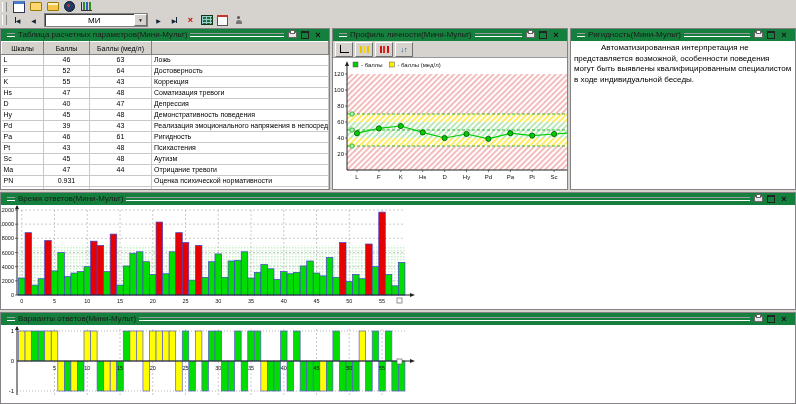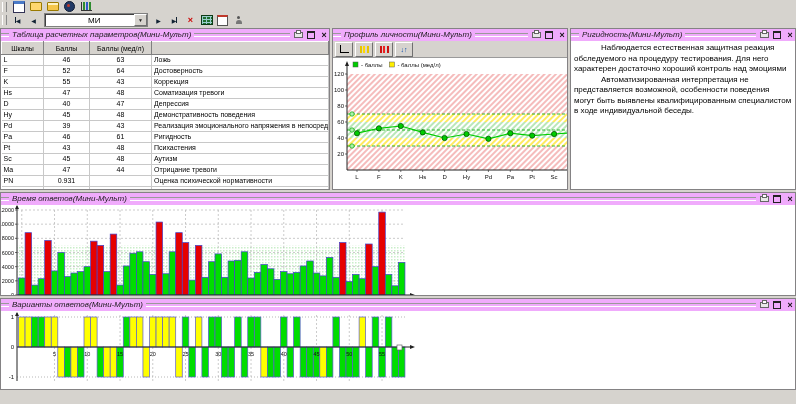--- a/index.html
+++ b/index.html
@@ -33,23 +33,23 @@
   .ic-person{width:8px;height:8px;position:relative;}
   .ic-person::before{content:"";position:absolute;left:2.5px;top:0;width:3px;height:3px;border-radius:50%;background:#555;}
   .ic-person::after{content:"";position:absolute;left:1px;top:3.5px;width:6px;height:4px;border-radius:3px 3px 0 0;background:#777;}
   
   .mainrow{display:flex;gap:2px;margin-top:1px;height:162px;}
   .panel{border:1px solid #848284;background:#fff;box-sizing:border-box;display:flex;flex-direction:column;overflow:hidden;}
   .p-table{width:330px;}
   .p-profile{width:236px;justify-content:flex-end;}
   .p-concl{flex:1;}
   .p-wide{margin-top:2px;}
-  .p-time{height:104px;}
+  .p-time{height:118px;}
   .p-ans{height:92px;}
-  .ptitle{height:12px;background:#f0abfc;display:flex;align-items:center;gap:3px;padding:0 0;flex:none;font-style:italic;}
+  .ptitle{height:12px;background:#15803d;display:flex;align-items:center;gap:3px;padding:0 6px;flex:none;}
   .groove{height:2px;border-top:1px solid #9a9a9a;border-bottom:1px solid #fff;}
   .g-s{width:8px;} .g-f{flex:1;}
   .ptitle-text{font-size:8px;line-height:8px;color:#1a1a1a;white-space:nowrap;}
   .ticon{display:flex;align-items:center;justify-content:center;width:10px;height:10px;cursor:pointer;}
   .ti-print{width:7px;height:4px;border:1px solid #666;background:#e8e8e8;position:relative;}
   .ti-print::before{content:"";position:absolute;left:1px;top:-3px;width:3px;height:2px;border:1px solid #666;background:#fff;}
   .ti-max{width:6px;height:5px;border:1px solid #222;border-top:2px solid #222;}
   .ti-close{font-size:9px;font-weight:bold;color:#111;line-height:9px;}
   
   .tblwrap{flex:1;overflow:hidden;}
@@ -356,21 +356,20 @@
         <span class="groove g-f"></span>
         <span class="ticon">
             <span class="ti-print"></span>
           </span>
         <span class="ticon">
             <span class="ti-max"></span>
           </span>
         <span class="ticon ti-close">×</span>
       </div>
       <div class="concl">
-        <p>Наблюдается естественная защитная реакция обследуемого на процедуру тестирования. Для него характерен достаточно хороший контроль над эмоциями</p>
         <p>Автоматизированная интерпретация не представляется возможной, особенности поведения могут быть выявлены квалифицированным специалистом в ходе индивидуальной беседы.</p>
       </div>
     </div>
   </div>
 
   <div class="panel p-wide p-time">
     <div class="ptitle">
       <span class="groove g-s"></span>
       <span class="ptitle-text">Время ответов(Мини-Мульт)</span>
       <span class="groove g-f"></span>

